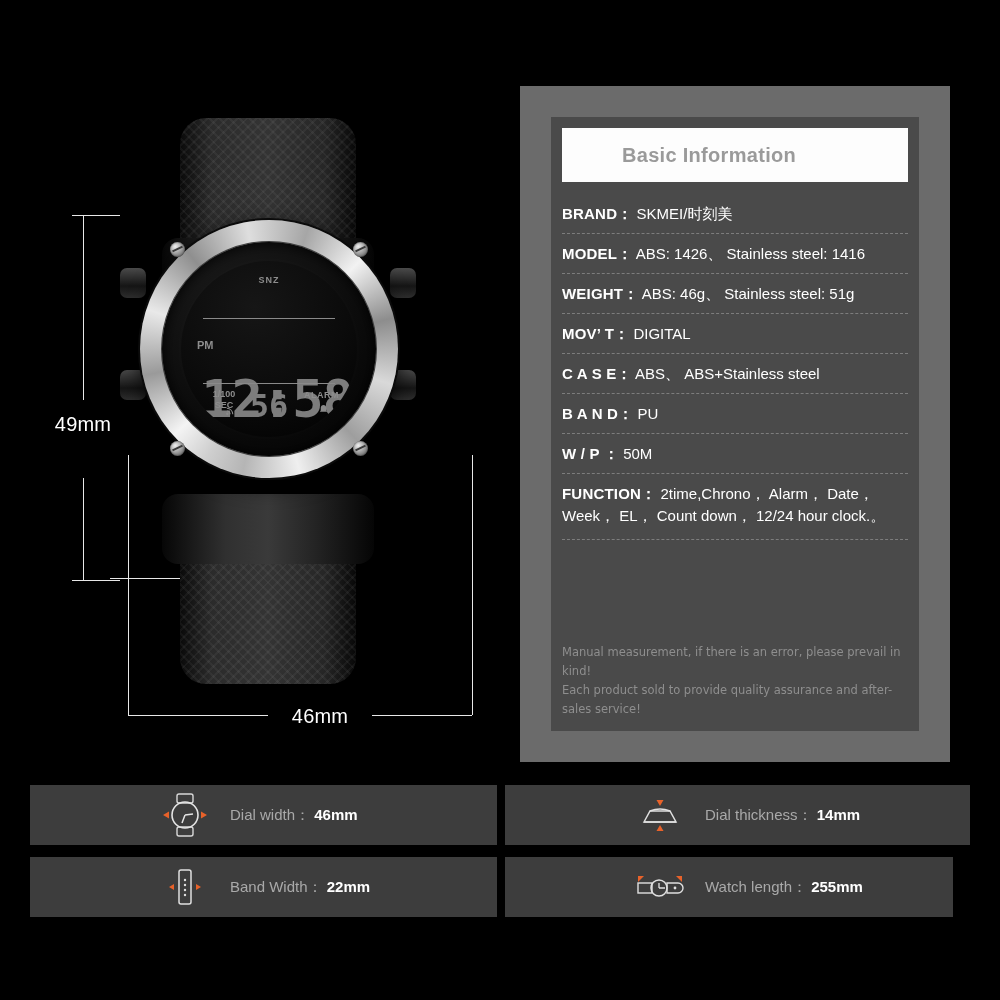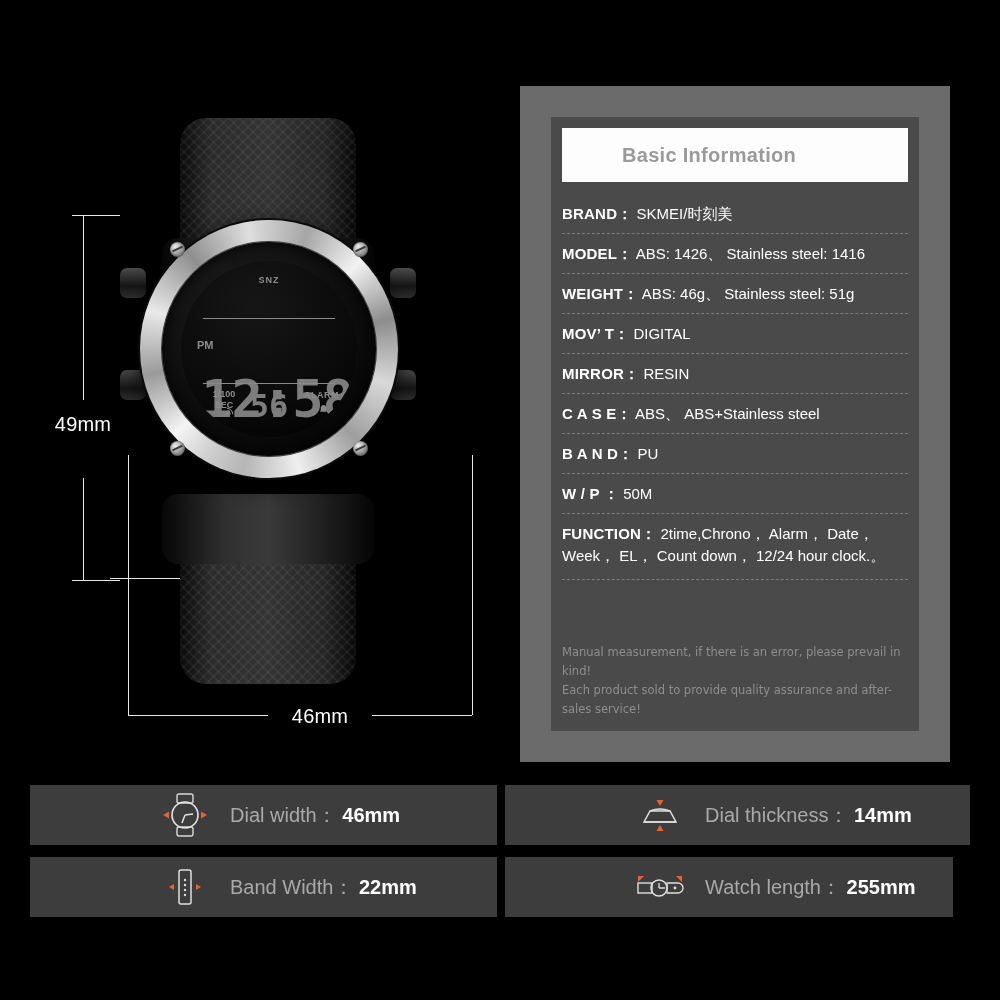--- a/index.html
+++ b/index.html
@@ -182,21 +182,21 @@
   }
   #card-dial-width     { left:30px;  top:785px; width:467px; }
   #card-dial-thickness { left:505px; top:785px; width:465px; }
   #card-band-width     { left:30px;  top:857px; width:467px; }
   #card-watch-length   { left:505px; top:857px; width:448px; }
 
   .card-icon{
     width:90px; min-width:90px; height:46px; margin-left:110px;
     display:flex; align-items:center; justify-content:center;
   }
-  .card-text{ font-size:20px; color:#a9a9a9; white-space:nowrap; }
+  .card-text{ font-size:15px; color:#a9a9a9; white-space:nowrap; }
   .card-value{ color:#ffffff; font-weight:bold; }
 </style>
 </head>
 <body>
 
 <div id="photo-area">
 
   <div class="dim-line dim-h" style="left:72px; top:215px; width:48px;"></div>
   <div class="dim-line dim-v" style="left:83px; top:215px; height:185px;"></div>
   <div class="dim-line dim-v" style="left:83px; top:478px; height:102px;"></div>
@@ -278,24 +278,20 @@
       </div>
       <div class="spec-row">
         <span class="spec-key">WEIGHT：</span>
         <span class="spec-val">ABS: 46g、 Stainless steel: 51g</span>
       </div>
       <div class="spec-row">
         <span class="spec-key">MOV’ T：</span>
         <span class="spec-val">DIGITAL</span>
       </div>
       <div class="spec-row">
-        <span class="spec-key">MIRROR：</span>
-        <span class="spec-val">RESIN</span>
-      </div>
-      <div class="spec-row">
         <span class="spec-key">C A S E：</span>
         <span class="spec-val">ABS、 ABS+Stainless steel</span>
       </div>
       <div class="spec-row">
         <span class="spec-key">B A N D：</span>
         <span class="spec-val">PU</span>
       </div>
       <div class="spec-row">
         <span class="spec-key">W / P ：</span>
         <span class="spec-val">50M</span>

